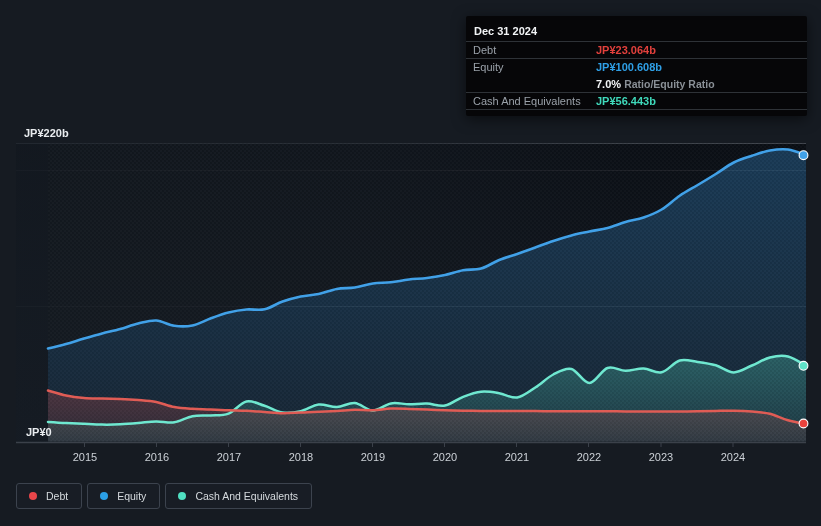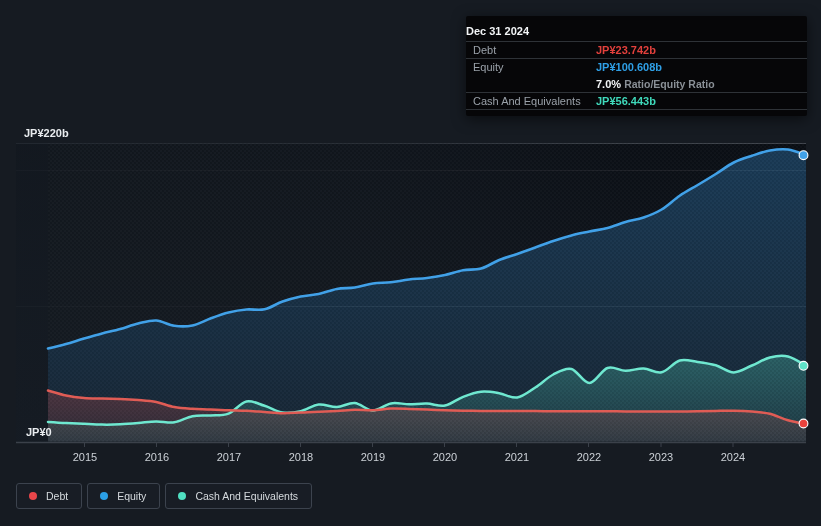--- a/index.html
+++ b/index.html
@@ -1,21 +1,21 @@
 <!DOCTYPE html>
 <html><head><meta charset="utf-8"><style>
 *{margin:0;padding:0;box-sizing:border-box}
 html,body{width:821px;height:526px;background:#161b22;font-family:"Liberation Sans",sans-serif;overflow:hidden}
 #wrap{position:relative;width:821px;height:526px}
 svg{position:absolute;left:0;top:0}
 .legend{position:absolute;top:483px;left:16px;display:flex;gap:5px}
 .lbox{height:26px;border:1px solid #3c434e;border-radius:3px;background:#181d25;display:flex;align-items:center;padding:0 13px 0 12px;color:#d5dade;font-size:10.5px}
 .ldot{width:8px;height:8px;border-radius:50%;margin-right:9px}
 #tip{position:absolute;left:466px;top:16px;width:341px;height:100px;background:#060608;border-radius:2px;box-shadow:0 3px 14px rgba(0,0,0,0.55);color:#9aa1a9;font-size:10.5px}
-#tip .ttl{height:25px;line-height:31px;color:#f2f4f6;font-size:11px;font-weight:bold}
+#tip .ttl{height:25px;line-height:31px;padding-left:8px;color:#f2f4f6;font-size:11px;font-weight:bold}
 #tip .row{height:17px;line-height:17px;border-top:1px solid #2e3237;position:relative}
 #tip .row .lab{position:absolute;left:7px;top:0;font-size:11px}
 #tip .row .val{position:absolute;left:130px;top:0;font-weight:bold;font-size:11px}
 #tip .bot{border-top:1px solid #2e3237}
 </style></head><body>
 <div id="wrap">
 <svg width="821" height="526" viewBox="0 0 821 526">
 <defs>
 <linearGradient id="bgG" x1="0" y1="143" x2="0" y2="442" gradientUnits="userSpaceOnUse">
 <stop offset="0" stop-color="#0b0f15"></stop>
@@ -93,21 +93,21 @@
 </svg>
 <div class="legend">
 <div class="lbox"><span class="ldot" style="background:#e8464a"></span>Debt</div>
 <div class="lbox"><span class="ldot" style="background:#2b9fe6"></span>Equity</div>
 <div class="lbox"><span class="ldot" style="background:#4fdfc1"></span>Cash And Equivalents</div>
 </div>
 <div id="tip">
 <div class="ttl">Dec 31 2024</div>
 <div class="row">
         <span class="lab">Debt</span>
-        <span class="val" style="color:#e2403c">JP¥23.742b</span>
+        <span class="val" style="color:#e2403c">JP¥23.064b</span>
       </div>
 <div class="row" style="height:33.5px">
         <span class="lab">Equity</span>
         <span class="val" style="color:#2f9fe6">JP¥100.608b</span>
 <span style="position:absolute;left:130px;top:17px;color:#f2f4f6;font-weight:bold;font-size:11px">7.0% <span style="color:#8a9097;font-weight:bold;font-size:10.5px">Ratio/Equity Ratio</span></span>
       </div>
 <div class="row">
         <span class="lab">Cash And Equivalents</span>
         <span class="val" style="color:#3fd9bb">JP¥56.443b</span>
       </div>

